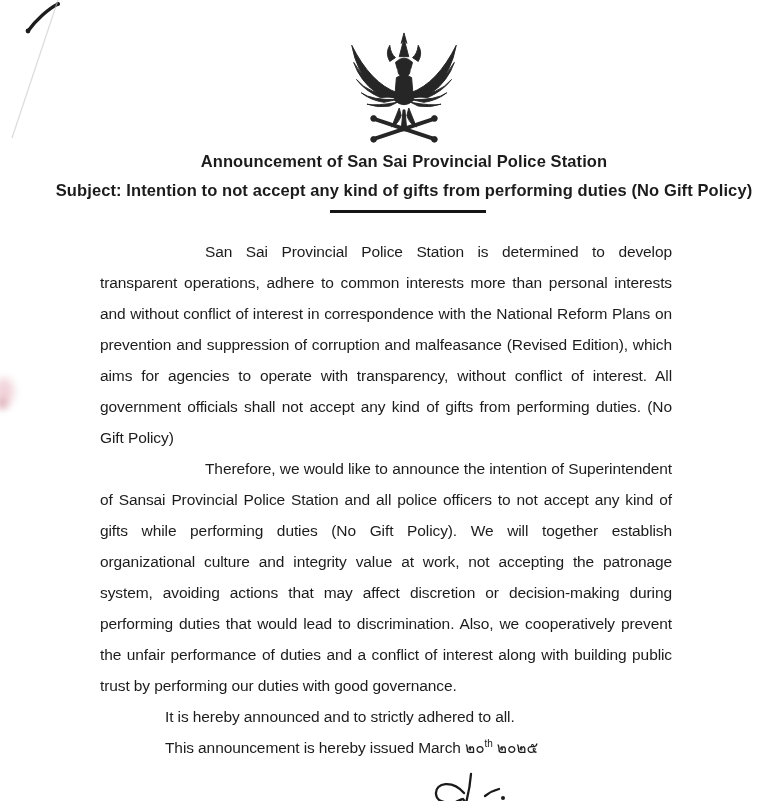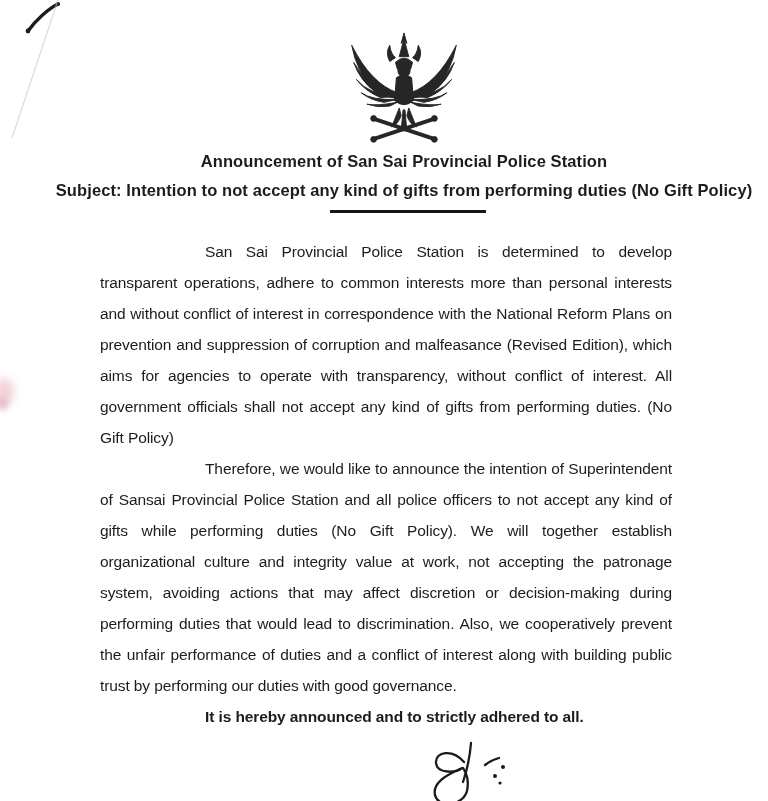--- a/index.html
+++ b/index.html
@@ -38,21 +38,21 @@
   }
 
   .body-text {
     position:absolute; left:100px; width:572px; top:236px;
     font-size:15.5px; line-height:31px; letter-spacing:-.1px;
   }
   .body-text p {
     text-align:justify;
     text-indent:105px;
   }
-  .closing { margin-left:105px;font-weight:bold; }
+  .closing { margin-left:65px; }
   .issued sup { font-size:10px; line-height:0; }
 
   .sig-block { position:relative; height:120px; margin-top:16px; }
   .sig-script   { position:absolute; left:305px; top:-8px; }
 </style>
 </head>
 <body>
 
 <svg class="pen-mark" width="50" height="36" viewBox="0 0 50 36">
   <path d="M6 31 C14 20 26 9 36 4" fill="none" stroke="#1d1d1d" stroke-width="3.4" stroke-linecap="round"></path>
@@ -108,20 +108,21 @@
 </div>
 
 <div class="center-wrap doc-title">Announcement of San Sai Provincial Police Station</div>
 <div class="center-wrap doc-subject">Subject: Intention to not accept any kind of gifts from performing duties (No Gift Policy)</div>
 <div class="divider"></div>
 
 <div class="body-text">
   <p>San Sai Provincial Police Station is determined to develop transparent operations, adhere to common interests more than personal interests and without conflict of interest in correspondence with the National Reform Plans on prevention and suppression of corruption and malfeasance (Revised Edition), which aims for agencies to operate with transparency, without conflict of interest. All government officials shall not accept any kind of gifts from performing duties. (No Gift Policy)</p>
   <p>Therefore, we would like to announce the intention of Superintendent of Sansai Provincial Police Station and all police officers to not accept any kind of gifts while performing duties (No Gift Policy). We will together establish organizational culture and integrity value at work, not accepting the patronage system, avoiding actions that may affect discretion or decision-making during performing duties that would lead to discrimination. Also, we cooperatively prevent the unfair performance of duties and a conflict of interest along with building public trust by performing our duties with good governance.</p>
   <div class="closing">It is hereby announced and to strictly adhered to all.</div>
+  <div class="closing issued"><span>This announcement is hereby issued March </span><span>๒๐</span><sup>th</sup><span> ๒๐๒๕</span></div>
 
   <div class="sig-block">
 
     <svg class="sig-script" width="112" height="78" viewBox="0 0 112 78">
       <g fill="none" stroke="#1a1a1a" stroke-width="2.3" stroke-linecap="round">
         <path d="M66 3 C65 16 62 30 58 42"></path>
         <path d="M59 22 C48 9 30 11 31 23 C32 34 51 33 57 28 C45 34 27 41 30 55 C33 69 58 66 62 51 C64 42 62 33 58 28"></path>
         <path d="M80 25 C85 21 90 19 94 18"></path>
       </g>
       <g fill="#1a1a1a">

